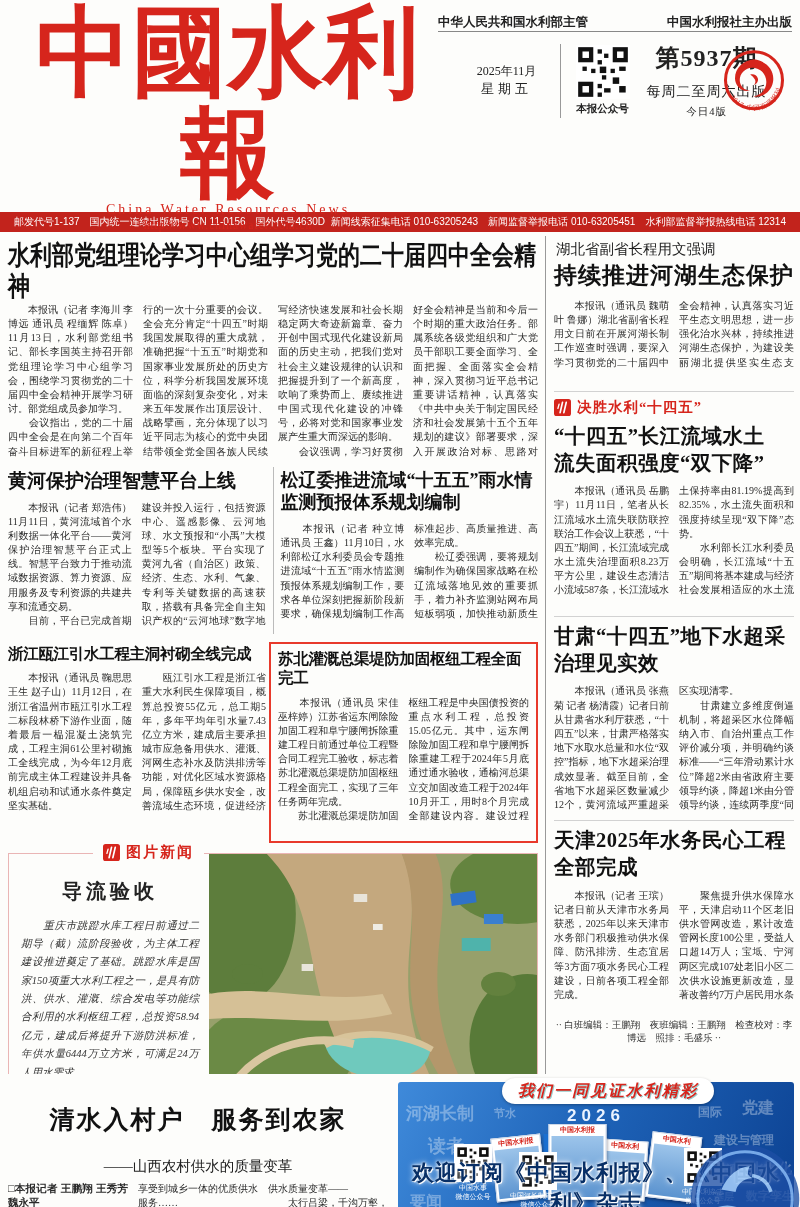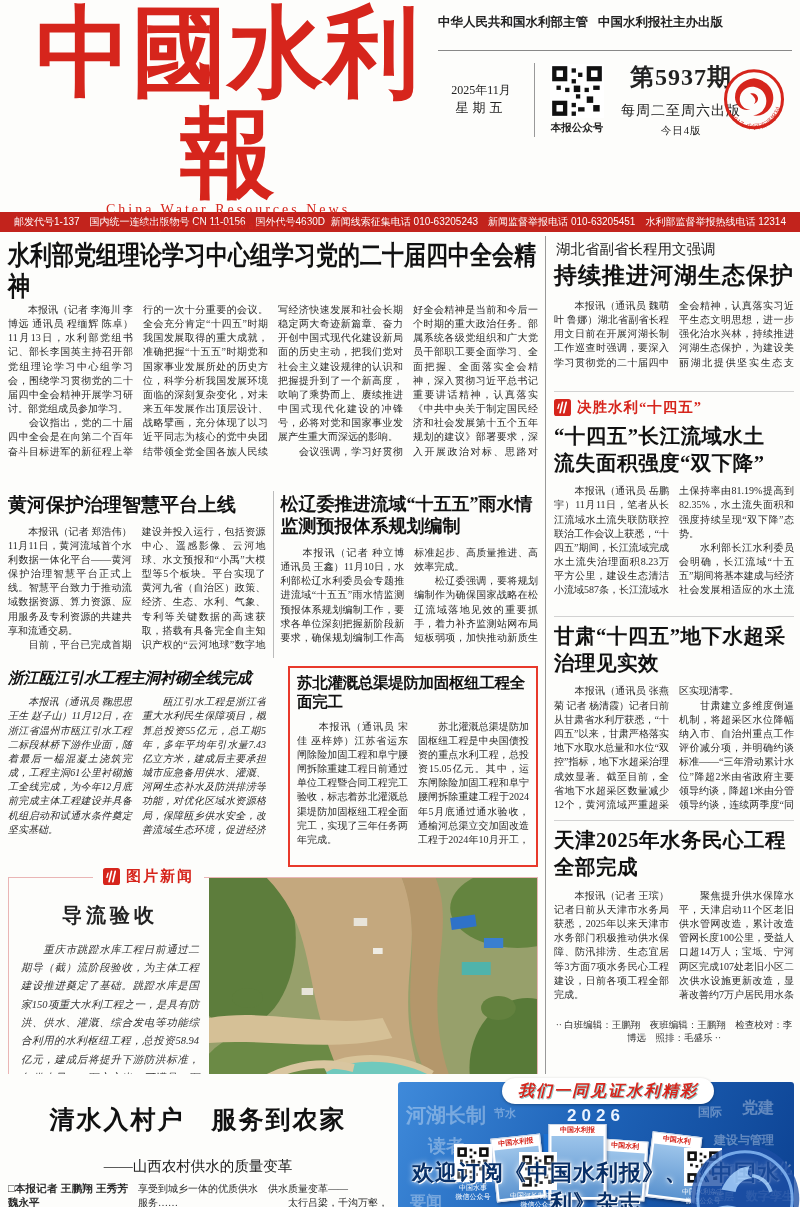--- a/index.html
+++ b/index.html
@@ -8,23 +8,23 @@
   .sans{font-family:"Liberation Sans","DejaVu Sans",sans-serif;}
   .pre{white-space:pre-line;}
   
   .header{height:212px;position:relative;}
   .mh-left{position:absolute;left:26px;top:6px;width:404px;text-align:center;}
   .mh-title{font-size:95px;line-height:1.02;font-weight:bold;color:#d6251c;letter-spacing:1px;
             font-family:"DejaVu Serif","Liberation Serif",serif;transform:scaleY(1.04);}
   .mh-en{color:#d6251c;font-weight:normal;font-size:14px;letter-spacing:3px;margin-top:2px;}
   .mh-url{color:#d6251c;font-size:11.5px;letter-spacing:1px;margin-top:1px;}
   .mh-right{position:absolute;left:438px;right:8px;top:14px;}
-  .mh-top{display:flex;gap:10px;font-size:12.5px;font-weight:bold;padding-bottom:19px;
-          border-bottom:1px solid #888;justify-content:flex-start;}
-  .mh-mid{display:flex;align-items:center;margin-top:10px;position:relative;}
+  .mh-top{display:flex;gap:10px;font-size:12.5px;font-weight:bold;padding-bottom:0;
+          border-bottom:1px solid #888;justify-content:space-between;}
+  .mh-mid{display:flex;align-items:center;margin-top:10px;position:relative;justify-content:center;}
   .date-blk{text-align:center;width:86px;}
   .date-ym{font-size:12px;}
   .date-day{font-size:48px;font-weight:bold;line-height:1;margin:1px 0;}
   .date-wd{font-size:13px;letter-spacing:4px;}
   .vdiv{width:1px;height:74px;background:#999;margin:0 10px;}
   .qr-blk{text-align:center;width:64px;}
   .qr-blk svg{width:54px;height:54px;display:block;margin:0 auto;}
   .qr-label{font-size:10.5px;font-weight:bold;margin-top:3px;}
   .issue-blk{text-align:center;margin-left:12px;width:120px;}
   .issue-no{font-size:24px;font-weight:bold;letter-spacing:1px;}
@@ -40,27 +40,27 @@
   .main{display:flex;padding:4px 6px 0 8px;height:838px;overflow:hidden;}
   .col-left{width:530px;padding-right:7px;border-right:1px solid #999;}
   .col-right{flex:1;padding-left:8px;}
   .lead-hl{font-family:"Liberation Sans","DejaVu Sans",sans-serif;font-weight:900;
            font-size:22px;line-height:1.2;margin:4px 0 8px 0;color:#111;transform:scaleY(1.2);
            transform-origin:top;}
   .body-sm{font-size:10px;line-height:1.42;text-align:justify;color:#2a2a2a;}
   .cols4{column-count:4;column-gap:10px;height:162px;overflow:hidden;margin-top:10px;}
   .cols3{column-count:3;column-gap:10px;height:118px;overflow:hidden;}
   .cols2{column-count:2;column-gap:10px;overflow:hidden;}
-  .midrow{display:flex;margin-top:26px;}
+  .midrow{display:flex;margin-top:2px;}
   .midrow .cell{width:50%;}
   .vline{width:1px;background:#bbb;margin:0 7px;}
   .art-hl{font-weight:bold;font-size:19px;line-height:1.25;color:#111;margin:2px 0 8px 0;letter-spacing:0;}
   .art-hl.small{font-size:15.5px;letter-spacing:-0.3px;}
   .row2{display:flex;margin-top:8px;align-items:stretch;}
-  .row2 .cell-l{width:258px;margin-right:22px;font-style:italic;}
+  .row2 .cell-l{width:258px;margin-right:3px;}
   .redbox{flex:1;border:2px solid #e8392b;padding:5px 7px 7px 7px;}
   
   .photoband{margin-top:10px;border:1px solid #eab5b5;height:224px;display:flex;position:relative;}
   .pb-tag{position:absolute;top:-11px;left:84px;background:#fdfdfb;padding:0 10px;display:flex;
           align-items:center;gap:6px;}
   .pb-tag svg{width:17px;height:17px;}
   .pb-tag-label{color:#d6251c;font-weight:bold;font-size:15px;letter-spacing:2px;}
   .pb-text{width:178px;padding:14px 10px 8px 12px;}
   .pb-hl{text-align:center;font-weight:bold;font-size:20px;letter-spacing:4px;margin:10px 0 12px 0;}
   .pb-body{font-size:10.5px;line-height:1.75;text-align:justify;font-style:italic;color:#333;}
@@ -354,21 +354,21 @@
         
       </div>
     </article>
 
     <div class="ad">
       <div class="ad-slogan">
         <span>我们一同见证水利精彩</span>
       </div>
       <div class="ad-year">2026</div>
 
-      <span class="ad-bgword" style="left:8px;top:20px;font-size:20px">河湖长制</span>
+      <span class="ad-bgword" style="left:8px;top:20px;font-size:17px">河湖长制</span>
       <span class="ad-bgword" style="left:96px;top:24px;font-size:11px">节水</span>
       <span class="ad-bgword" style="left:30px;top:52px;font-size:18px">读者</span>
       <span class="ad-bgword" style="left:96px;top:58px;font-size:11px">水资源</span>
       <span class="ad-bgword" style="left:58px;top:88px;font-size:12px">人物</span>
       <span class="ad-bgword" style="left:100px;top:84px;font-size:10px">水文</span>
       <span class="ad-bgword" style="left:12px;top:110px;font-size:16px">要闻</span>
       <span class="ad-bgword" style="left:300px;top:22px;font-size:12px">国际</span>
       <span class="ad-bgword" style="left:344px;top:16px;font-size:16px">党建</span>
       <span class="ad-bgword" style="left:316px;top:50px;font-size:12px">建设与管理</span>
       <span class="ad-bgword" style="left:298px;top:80px;font-size:10px">深度透视</span>

